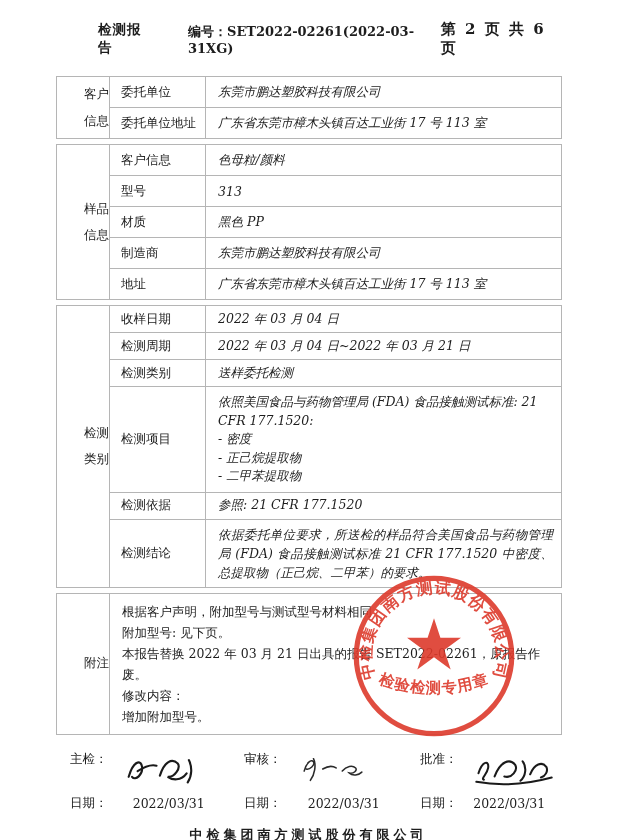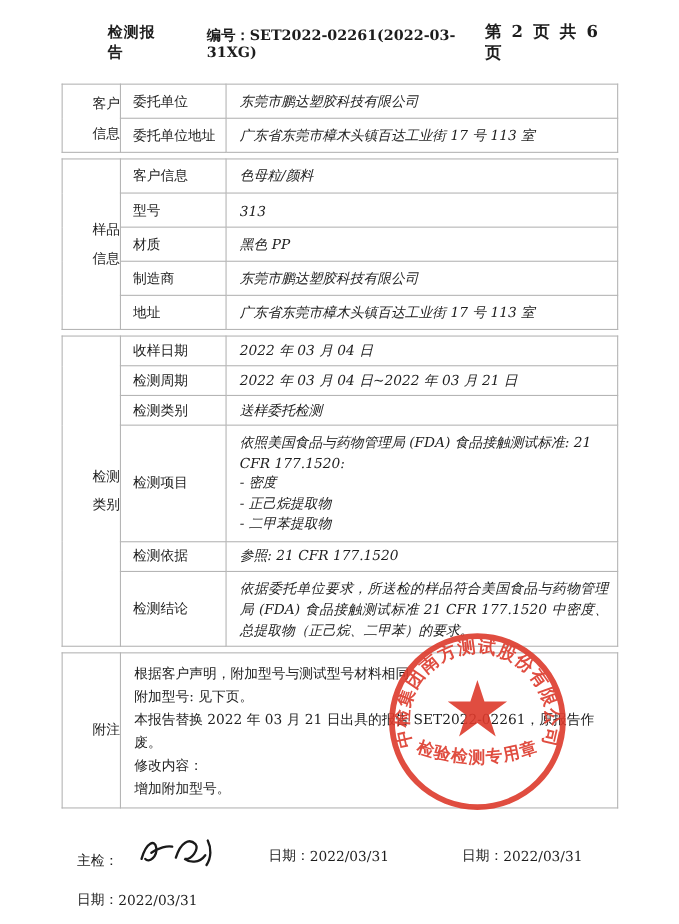--- a/index.html
+++ b/index.html
@@ -31,26 +31,26 @@
   td.val { padding-left:12px; padding-right:8px;font-style:italic; }
   tr.r30 td { height:31px; }
   tr.r26 td { height:27px; }
   td.multiline { white-space:pre-line; line-height:18.5px; padding-top:6px; padding-bottom:6px; }
   td.wraptext { line-height:19px; padding-top:5px; padding-bottom:5px; text-align:justify;margin-top:12px; }
   td.notes { white-space:pre-line; line-height:21px; padding:7px 10px 7px 12px;margin-top:25px; }
 
   
   .signoff { display:grid; grid-template-columns:174px 176px 155px; width:505px; margin-top:16px; }
   .sig-col { position:relative; }
-  .sig-line { display:flex; align-items:flex-end; height:40px; }
+  .sig-line { display:flex; align-items:flex-start; height:40px; }
   .sig-line .role { padding-left:14px; font-size:12.5px; }
   .sig-svg { margin-left:14px; }
-  .date-line { display:flex; align-items:center; margin-top:19px; }
+  .date-line { display:flex; align-items:center; margin-top:4px; }
   .date-line .role { padding-left:14px; font-size:12.5px; }
-  .date-line .dateval { flex:1; text-align:left; font-size:12.5px; }
+  .date-line .dateval { flex:1; text-align:center; font-size:12.5px; }
 
   
   .stamp { position:absolute; left:350px; top:572px; width:168px; height:168px;
            opacity:0.9; pointer-events:none; z-index:5; }
 
   
   .footer { margin-top:14px; text-align:center; }
   .f-company { font-weight:bold; font-size:13px; letter-spacing:4px; }
 </style>
 </head>
@@ -181,26 +181,49 @@
             <path d="M60,8 C63,14 63,22 59,28"></path>
           </g>
         </svg>
       </div>
       <div class="date-line">
         <span class="role">日期：</span>
         <span class="dateval">2022/03/31</span>
       </div>
     </div>
     <div class="sig-col">
+      <div class="sig-line">
+        <span class="role">审核：</span>
+        <svg class="sig-svg" width="72" height="36" viewBox="0 0 70 32">
+          <g fill="none" stroke="#2a2a2a" stroke-width="1.5" stroke-linecap="round">
+            <path d="M8,18 C10,10 15,6 17,9 C19,12 13,17 10,16"></path>
+            <path d="M17,6 C20,12 18,22 14,27"></path>
+            <path d="M26,16 C31,13 36,13 39,15"></path>
+            <path d="M45,18 C49,13 55,12 58,15 C60,17 56,21 52,20 C55,23 61,22 64,19"></path>
+          </g>
+        </svg>
+      </div>
       <div class="date-line">
         <span class="role">日期：</span>
         <span class="dateval">2022/03/31</span>
       </div>
     </div>
     <div class="sig-col">
+      <div class="sig-line">
+        <span class="role">批准：</span>
+        <svg class="sig-svg" width="84" height="38" viewBox="0 0 78 34">
+          <g fill="none" stroke="#1a1a1a" stroke-width="1.9" stroke-linecap="round">
+            <path d="M6,20 C10,8 16,8 15,15 C14,21 8,25 11,26"></path>
+            <path d="M21,23 C26,9 35,6 40,12 C43,17 37,25 30,23"></path>
+            <path d="M47,9 C51,14 50,23 45,27"></path>
+            <path d="M54,21 C58,11 65,9 69,14 C71,18 68,23 64,24"></path>
+            <path d="M4,28 C26,32 52,30 74,24"></path>
+          </g>
+        </svg>
+      </div>
       <div class="date-line">
         <span class="role">日期：</span>
         <span class="dateval">2022/03/31</span>
       </div>
     </div>
   </div>
 
   <div class="footer">
     <div class="f-company">中检集团南方测试股份有限公司</div>
 

